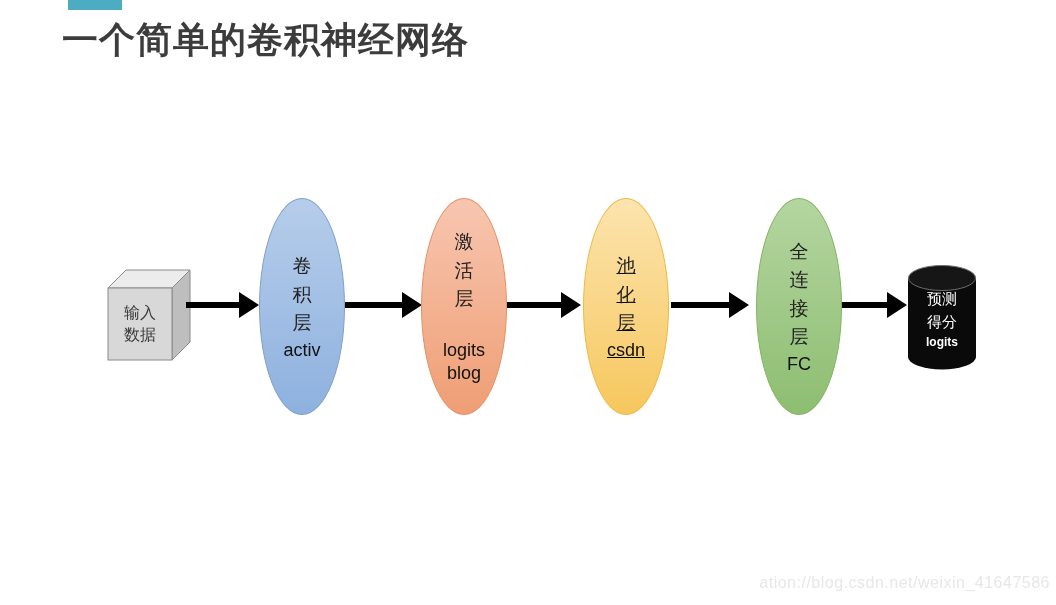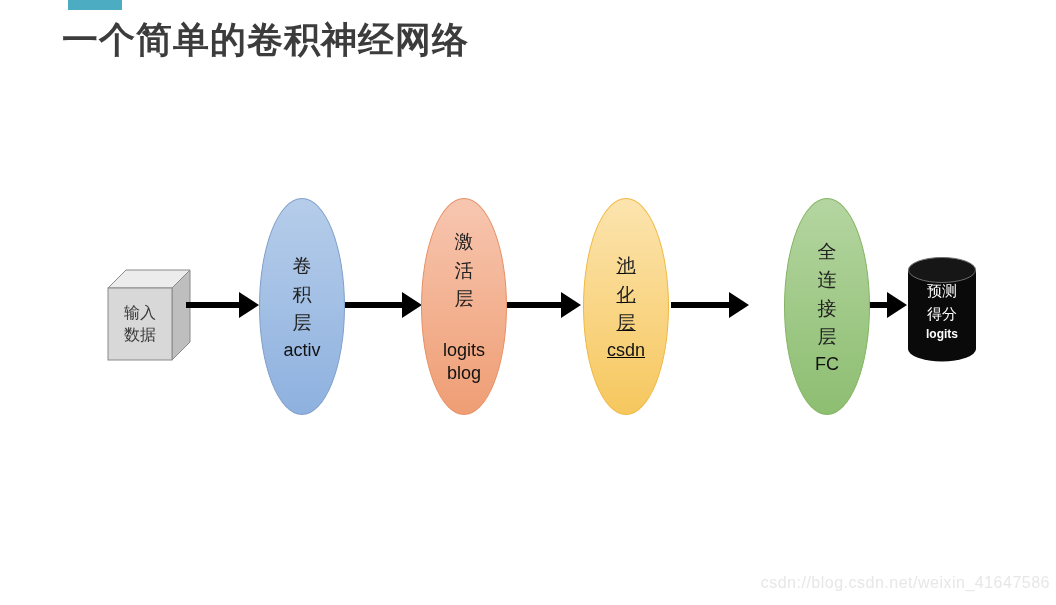--- a/index.html
+++ b/index.html
@@ -17,21 +17,21 @@
   }
   
   .layer-ellipse{
     position:absolute;top:198px;width:86px;height:217px;border-radius:50%;
     display:flex;flex-direction:column;align-items:center;justify-content:center;
     box-sizing:border-box;
   }
   .e-conv{left:259px;background:linear-gradient(180deg,#B6CDEA 0%,#8EB1DF 100%);border:1.5px solid #7F9DC9;}
   .e-act {left:421px;background:linear-gradient(180deg,#F7C6B0 0%,#EF9E74 100%);border:1.5px solid #E78E62;gap:24px;}
   .e-pool{left:583px;background:linear-gradient(180deg,#FCE4AE 0%,#F6C75E 100%);border:1.5px solid #F0B73F;text-decoration:underline;}
-  .e-fc  {left:784px;background:linear-gradient(180deg,#B4D5A0 0%,#8DBE71 100%);border:1.5px solid #82B360;}
+  .e-fc  {left:756px;background:linear-gradient(180deg,#B4D5A0 0%,#8DBE71 100%);border:1.5px solid #82B360;}
   .zh{
     width:21px;word-break:break-all;text-align:center;
     font-family:"DejaVu Serif",serif;font-size:19px;line-height:1.5;color:#222;
   }
   .en{
     margin-top:2px;text-align:center;color:#111;
     font-family:"Liberation Sans",sans-serif;font-size:18px;line-height:1.3;
   }
   
   .arrow{position:absolute;top:292px;height:26px;display:flex;align-items:center;}
@@ -44,21 +44,21 @@
   .a5{left:838px;width:69px;}
   
   .cube{position:absolute;left:104px;top:266px;width:88px;height:98px;}
   .cube svg{display:block;}
   .cube-label{
     position:absolute;left:4px;top:22px;width:64px;height:72px;
     display:flex;flex-direction:column;align-items:center;justify-content:center;
     font-family:"DejaVu Serif",serif;font-size:16px;line-height:1.35;color:#3A3A3A;text-align:right;
   }
   
-  .cylinder{position:absolute;left:908px;top:256px;width:76px;height:107px;}
+  .cylinder{position:absolute;left:908px;top:264px;width:76px;height:107px;}
   .cylinder svg{display:block;}
   .cyl-label{
     position:absolute;left:0;top:0;width:68px;height:107px;box-sizing:border-box;padding-top:24px;
     display:flex;flex-direction:column;align-items:center;color:#fff;text-align:center;
   }
   .cyl-zh{font-family:"DejaVu Serif",serif;font-size:15px;line-height:1.5;}
   .cyl-en{font-family:"Liberation Sans",sans-serif;font-size:12px;font-weight:bold;line-height:1.6;}
   
   .watermark{
     position:absolute;right:6px;top:574px;
@@ -147,14 +147,14 @@
       </svg>
       <div class="cyl-label">
         <div class="cyl-zh">预测</div>
         <div class="cyl-zh">得分</div>
         <div class="cyl-en">logits</div>
       </div>
     </div>
 
   </div>
 
-  <div class="watermark">csdn://blog.csdn.net/weixin_41647586</div>
+  <div class="watermark">ation://blog.csdn.net/weixin_41647586</div>
 </div>
 
 </body></html>

